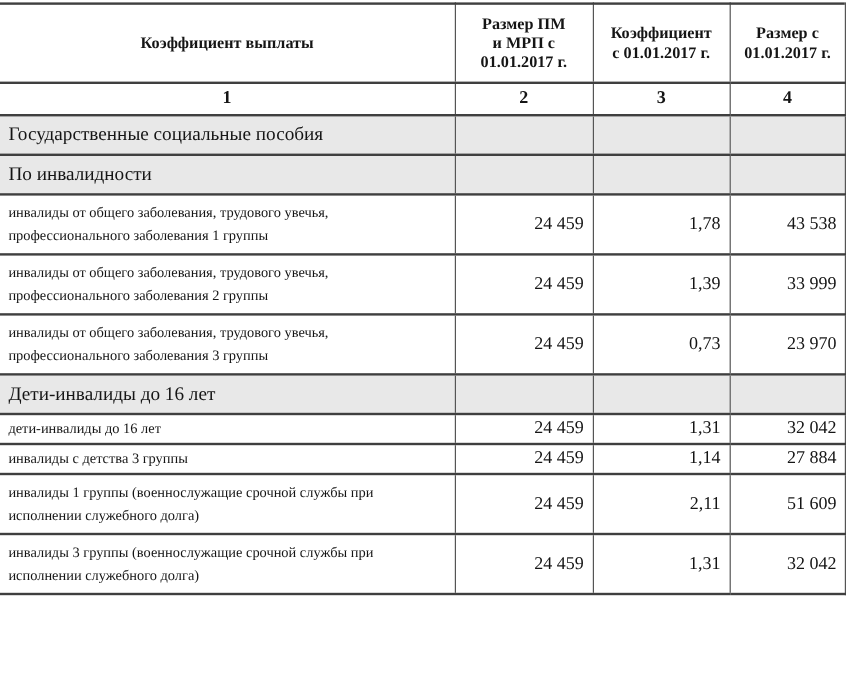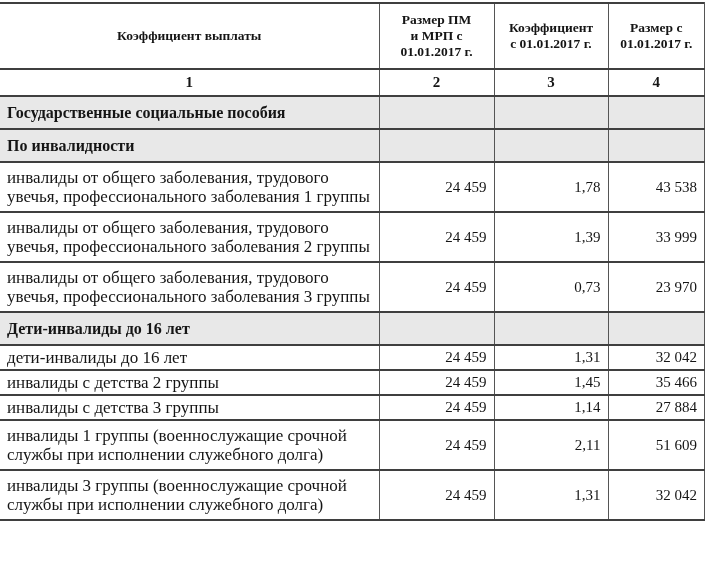--- a/index.html
+++ b/index.html
@@ -21,25 +21,25 @@
     overflow: hidden; vertical-align: middle;
   }
   th:last-child, td:last-child { border-right: 2px solid var(--border-mid, #555); }
   thead th {
     font-size: 13.5px; line-height: 16px; font-weight: bold;
     text-align: center; white-space: pre-line; height: 60px; padding: 2px 3px;
   }
   tr.num-row td { font-weight: bold; font-size: 15px; text-align: center; height: 23px; }
   tr.section-row { background: var(--section-bg, #e8e8e8); }
   tr.section-row td.section-title {
-    font-weight: bold; font-size: 16px; text-align: left;
+    font-weight: normal; font-size: 16px; text-align: left;
     padding: 3px 6px 3px 7px; height: 25px;
   }
   td.name-cell {
-    font-size: 17px; line-height: 19px; text-align: left;
+    font-size: 12px; line-height: 19px; text-align: left;
     padding: 5px 8px 5px 7px;
   }
   td.num-cell { font-size: 15px; text-align: right; padding: 2px 7px 2px 2px; }
   tr.one-line td.name-cell { padding-top: 2px; padding-bottom: 2px; height: 19px; }
   tr.two-line td.name-cell { height: 38px; }
 </style>
 </head>
 <body>
 
 <div class="page">
@@ -105,26 +105,20 @@
           <td></td>
           <td></td>
         </tr>
         <tr class="one-line">
           <td class="name-cell">дети-инвалиды до 16 лет</td>
           <td class="num-cell">24 459</td>
           <td class="num-cell">1,31</td>
           <td class="num-cell">32 042</td>
         </tr>
         <tr class="one-line">
-          <td class="name-cell">инвалиды с детства 2 группы</td>
-          <td class="num-cell">24 459</td>
-          <td class="num-cell">1,45</td>
-          <td class="num-cell">35 466</td>
-        </tr>
-        <tr class="one-line">
           <td class="name-cell">инвалиды с детства 3 группы</td>
           <td class="num-cell">24 459</td>
           <td class="num-cell">1,14</td>
           <td class="num-cell">27 884</td>
         </tr>
         <tr class="two-line">
           <td class="name-cell">инвалиды 1 группы (военнослужащие срочной службы при исполнении служебного долга)</td>
           <td class="num-cell">24 459</td>
           <td class="num-cell">2,11</td>
           <td class="num-cell">51 609</td>

